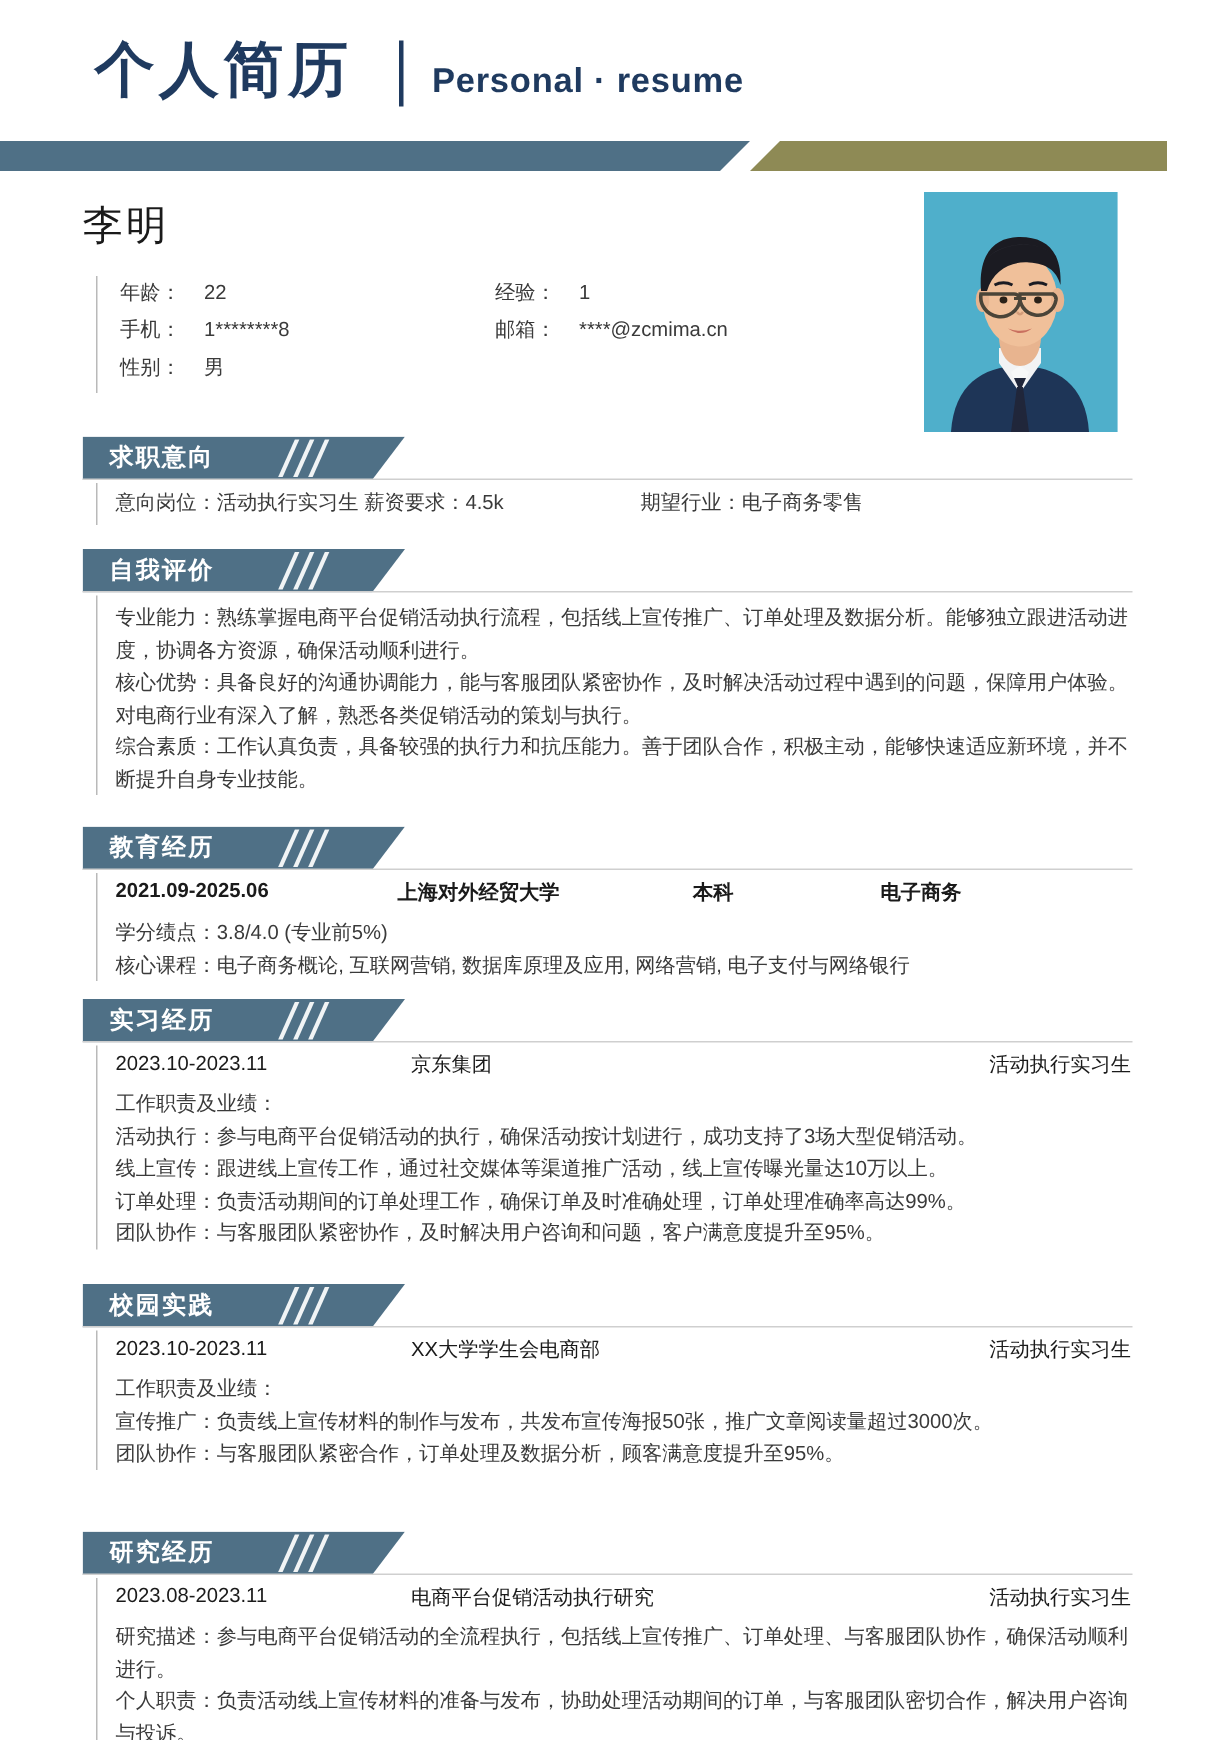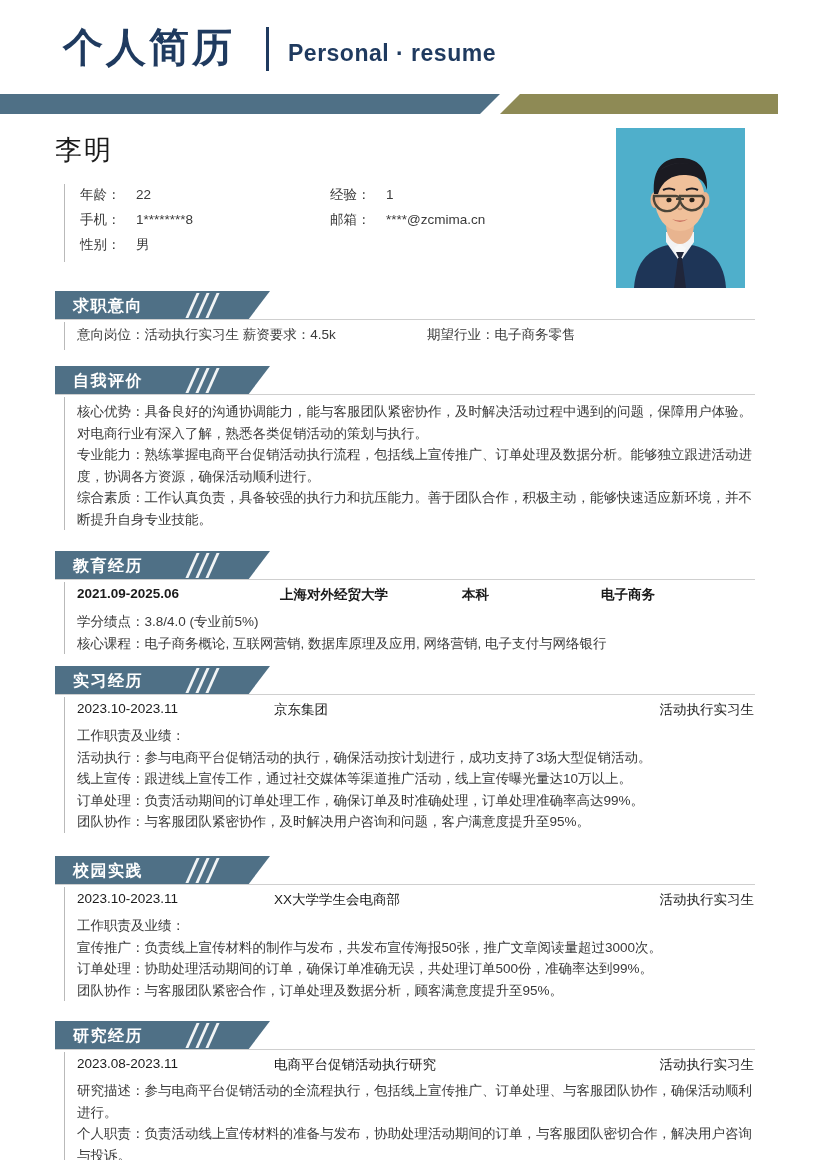--- a/index.html
+++ b/index.html
@@ -81,23 +81,23 @@
   .sec-inner{margin-left:22px;}
 
   .line{font-size:13.5px;line-height:21.5px;color:#3a3a3a;}
 
   .job-row{position:relative;height:24px;font-size:13.5px;font-weight:normal;color:#1a1a1a;}
   .job-date{position:absolute;left:0;top:0;}
   .job-org{position:absolute;left:197px;top:0;}
   .job-role{position:absolute;right:6px;top:0;}
   .edu-row{position:relative;height:25px;font-size:13.5px;font-weight:bold;color:#1a1a1a;}
   .edu-date{position:absolute;left:0;top:0;}
-  .edu-school{position:absolute;left:203px;top:0;text-align:right;}
+  .edu-school{position:absolute;left:188px;top:0;text-align:right;}
   .edu-degree{position:absolute;left:385px;top:0;}
-  .edu-major{position:absolute;left:524px;top:0;}
+  .edu-major{position:absolute;left:510px;top:0;}
 
   .intent-row{position:relative;height:24px;font-size:13.5px;color:#3a3a3a;}
   .intent-a{position:absolute;left:0;top:0;}
   .intent-b{position:absolute;left:350px;top:0;}
 
   
   #sec-intent{position:absolute;left:0;top:291px;width:820px;}
   #sec-selfeval{position:absolute;left:0;top:366px;width:820px;}
   #sec-edu{position:absolute;left:0;top:551px;width:820px;}
   #sec-intern{position:absolute;left:0;top:666px;width:820px;}
@@ -204,22 +204,22 @@
       <div class="sec-bar"></div>
       <div class="slash s1"></div>
       <div class="slash s2"></div>
       <div class="slash s3"></div>
       <div class="sec-title">自我评价</div>
     </div>
     <div class="sec-underline"></div>
     <div class="sec-body">
       <div class="vrule"></div>
       <div class="sec-inner">
+        <div class="line">专业能力：熟练掌握电商平台促销活动执行流程，包括线上宣传推广、订单处理及数据分析。能够独立跟进活动进度，协调各方资源，确保活动顺利进行。</div>
         <div class="line">核心优势：具备良好的沟通协调能力，能与客服团队紧密协作，及时解决活动过程中遇到的问题，保障用户体验。对电商行业有深入了解，熟悉各类促销活动的策划与执行。</div>
-        <div class="line">专业能力：熟练掌握电商平台促销活动执行流程，包括线上宣传推广、订单处理及数据分析。能够独立跟进活动进度，协调各方资源，确保活动顺利进行。</div>
         <div class="line">综合素质：工作认真负责，具备较强的执行力和抗压能力。善于团队合作，积极主动，能够快速适应新环境，并不断提升自身专业技能。</div>
       </div>
     </div>
   </div>
 
   <div class="sec" id="sec-edu">
     <div class="sec-head">
       <div class="sec-bar"></div>
       <div class="slash s1"></div>
       <div class="slash s2"></div>
@@ -280,21 +280,20 @@
     <div class="sec-body">
       <div class="vrule"></div>
       <div class="sec-inner">
         <div class="job-row">
           <span class="job-date">2023.10-2023.11</span>
           <span class="job-org">XX大学学生会电商部</span>
           <span class="job-role">活动执行实习生</span>
         </div>
         <div class="line">工作职责及业绩：</div>
         <div class="line">宣传推广：负责线上宣传材料的制作与发布，共发布宣传海报50张，推广文章阅读量超过3000次。</div>
-        <div class="line">订单处理：协助处理活动期间的订单，确保订单准确无误，共处理订单500份，准确率达到99%。</div>
         <div class="line">团队协作：与客服团队紧密合作，订单处理及数据分析，顾客满意度提升至95%。</div>
       </div>
     </div>
   </div>
 
   <div class="sec" id="sec-research">
     <div class="sec-head">
       <div class="sec-bar"></div>
       <div class="slash s1"></div>
       <div class="slash s2"></div>

